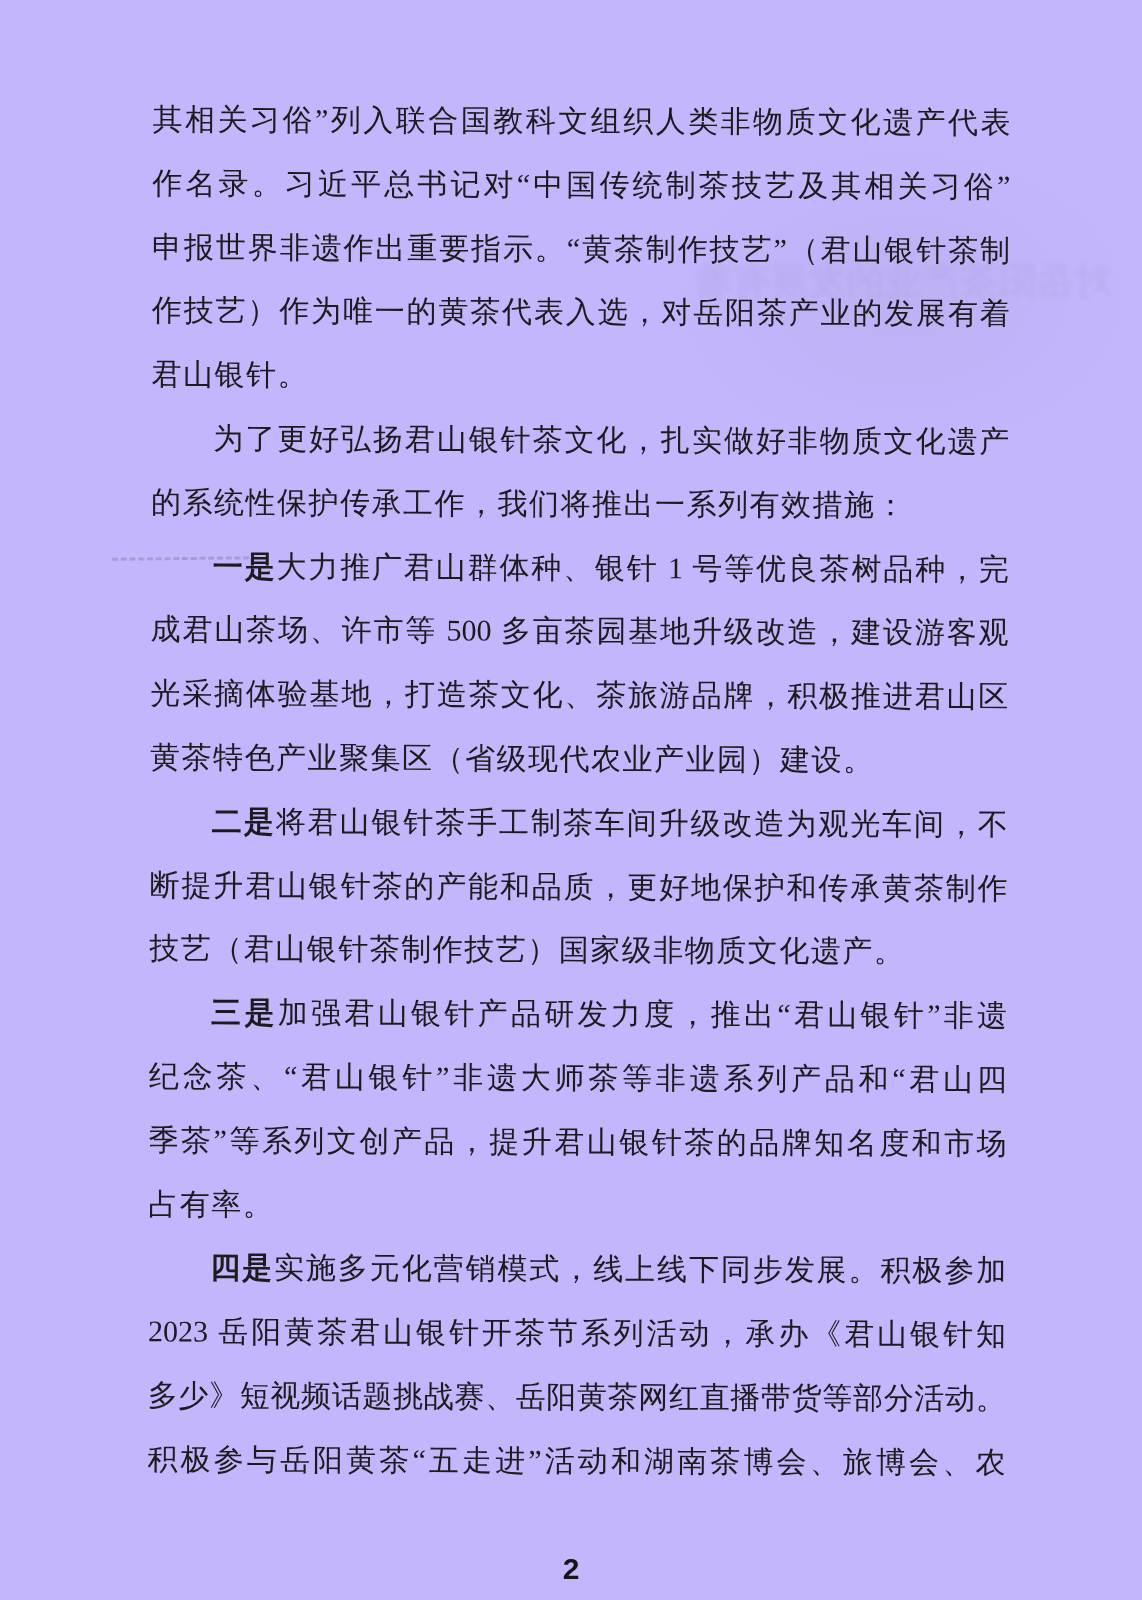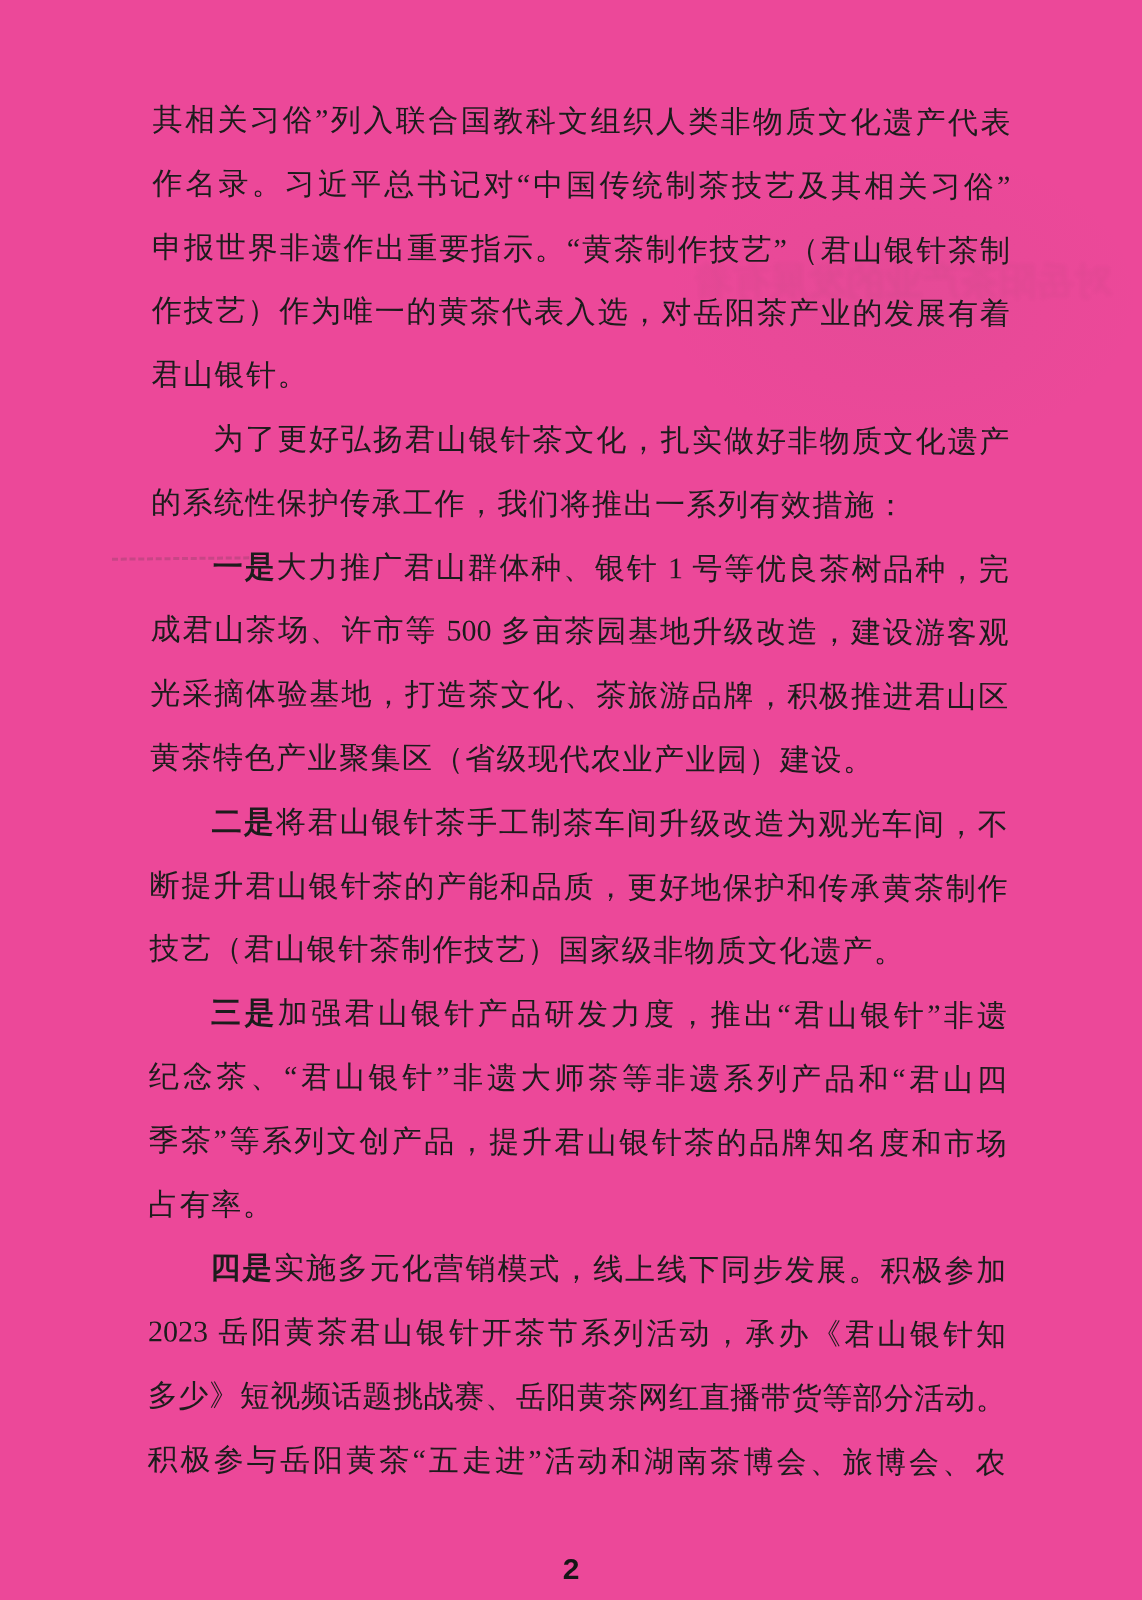--- a/index.html
+++ b/index.html
@@ -4,21 +4,21 @@
 <style>
   html, body {
     margin: 0;
     padding: 0;
     background: #ffffff;
   }
   .page {
     position: relative;
     width: 1142px;
     height: 1600px;
-    background: #ec4899;
+    background: #c4b5fd;
     overflow: hidden;
     font-family: "Liberation Serif", "DejaVu Serif", serif;
     color: #1c1c1c;
   }
   
   .wash {
     position: absolute;
     top: 140px;
     right: 0;
     width: 480px;

